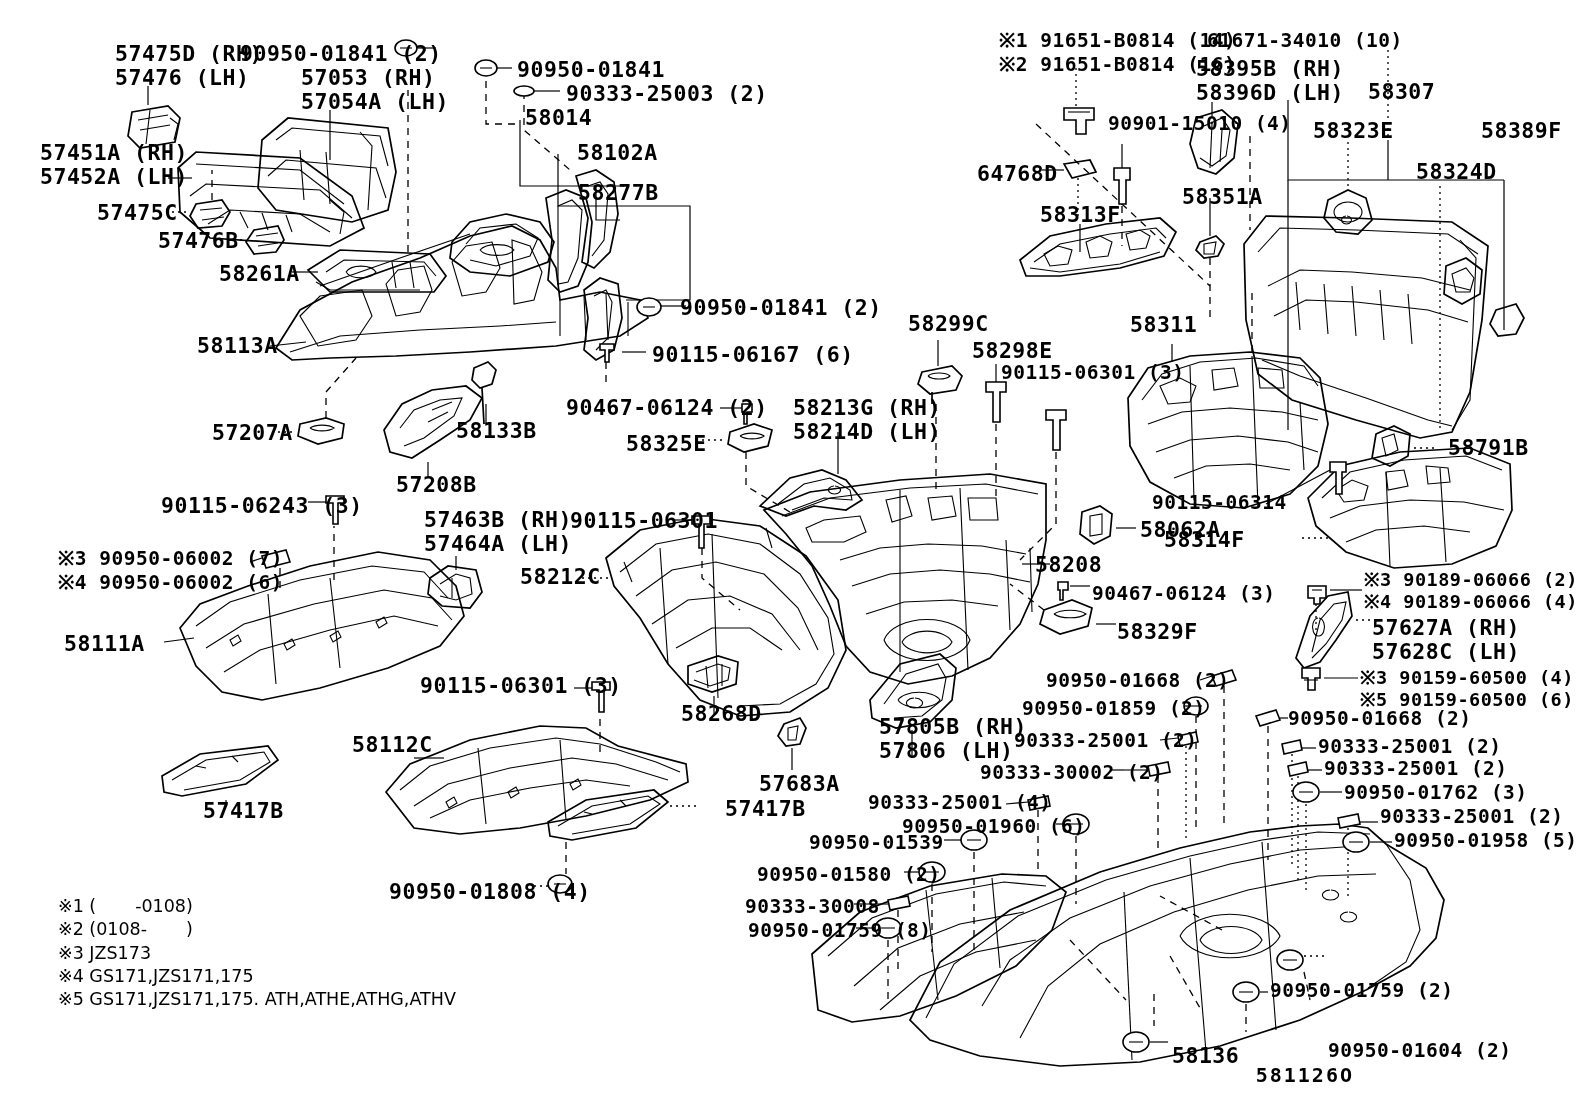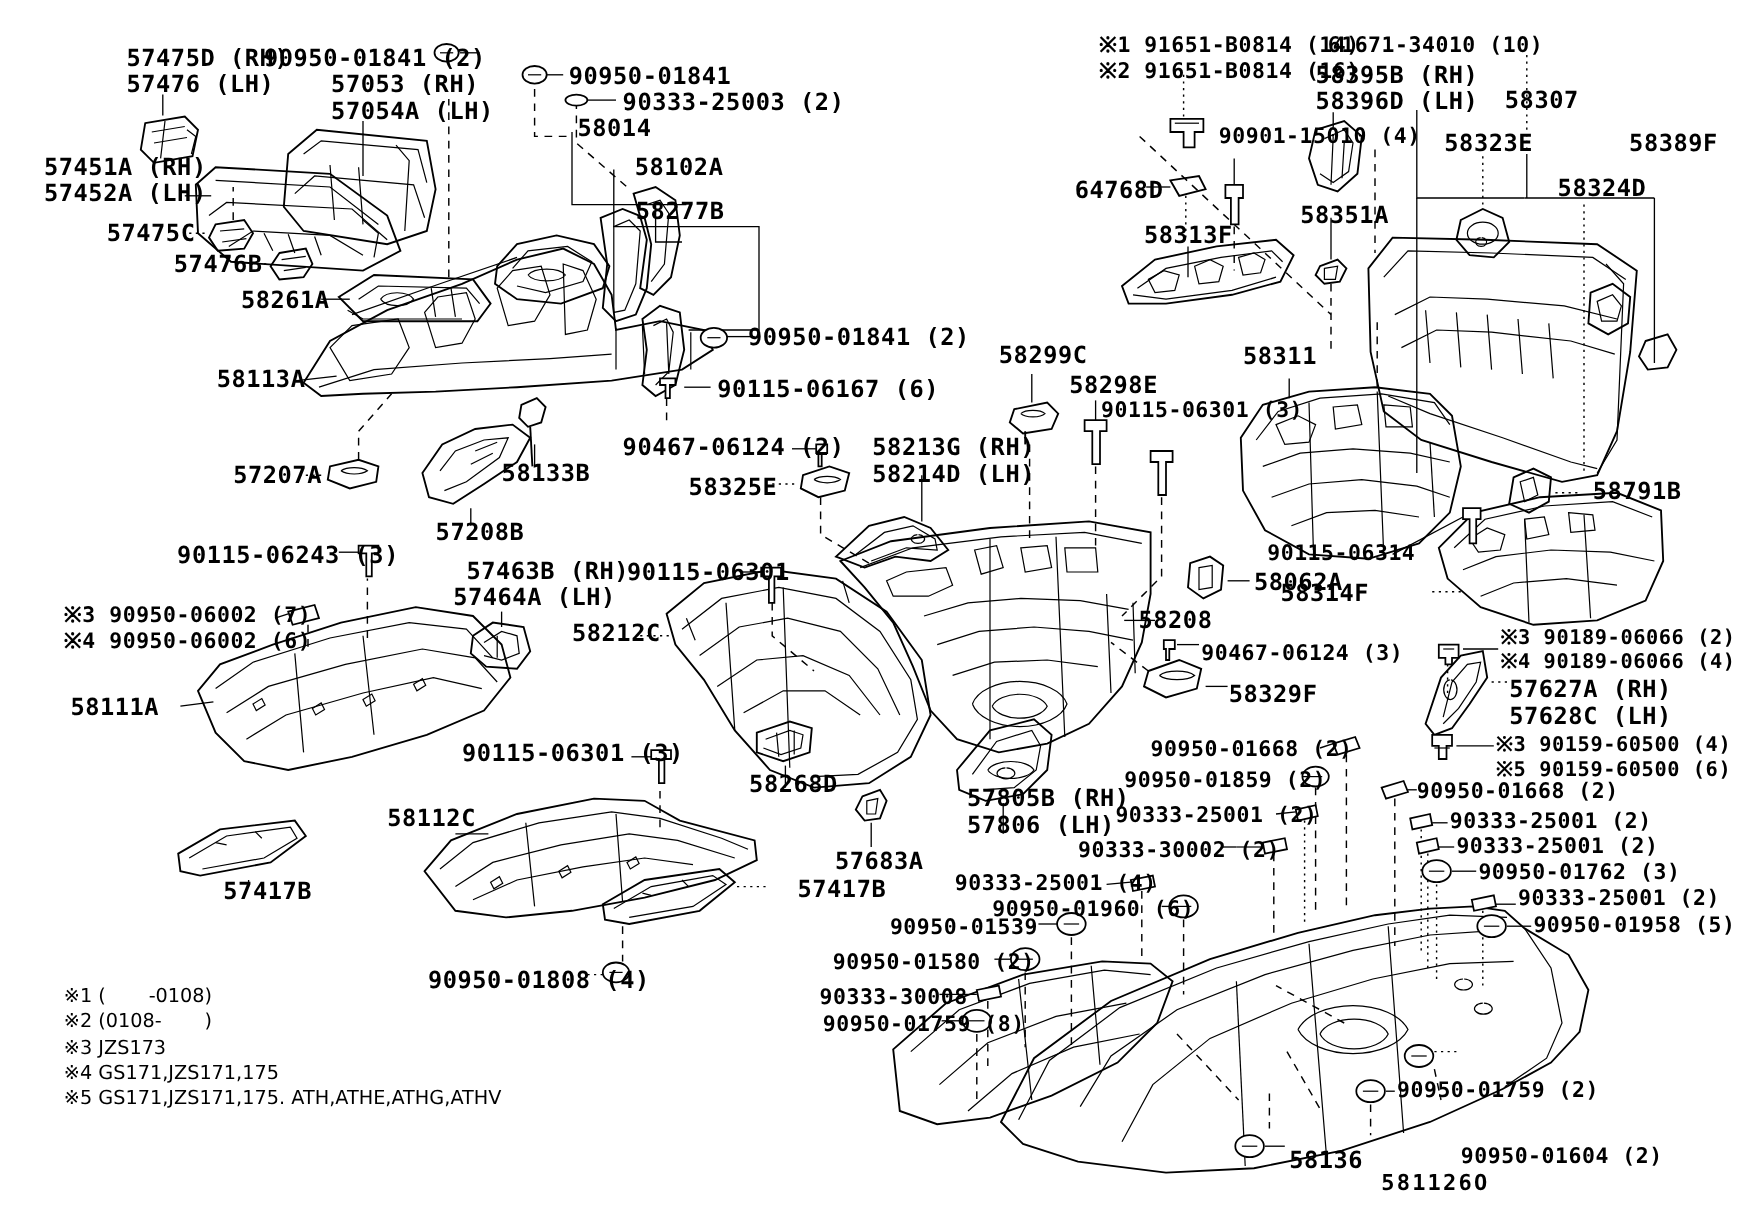--- a/index.html
+++ b/index.html
@@ -644,21 +644,21 @@
 <div class="lbl s22" style="left:577px;top:141px;">58102A</div>
 <div class="lbl s22" style="left:578px;top:181px;">58277B</div>
 <div class="lbl s22" style="left:680px;top:296px;">90950-01841 (2)</div>
 <div class="lbl s22" style="left:652px;top:343px;">90115-06167 (6)</div>
 
 <div class="lbl s22" style="left:161px;top:494px;">90115-06243 (3)</div>
 <div class="lbl s20" style="left:58px;top:548px;">※3 90950-06002 (7)</div>
 <div class="lbl s20" style="left:58px;top:572px;">※4 90950-06002 (6)</div>
 <div class="lbl s22" style="left:64px;top:632px;">58111A</div>
 <div class="lbl s22" style="left:424px;top:508px;">57463B (RH)</div>
-<div class="lbl s22" style="left:412px;top:532px;">57464A (LH)</div>
+<div class="lbl s22" style="left:424px;top:532px;">57464A (LH)</div>
 <div class="lbl s22" style="left:203px;top:799px;">57417B</div>
 
 <div class="lbl s22" style="left:352px;top:733px;">58112C</div>
 <div class="lbl s22" style="left:420px;top:674px;">90115-06301 (3)</div>
 <div class="lbl s22" style="left:681px;top:702px;">58268D</div>
 <div class="lbl s22" style="left:759px;top:772px;">57683A</div>
 <div class="lbl s22" style="left:725px;top:797px;">57417B</div>
 <div class="lbl s22" style="left:389px;top:880px;">90950-01808 (4)</div>
 
 <div class="lbl s22" style="left:566px;top:396px;">90467-06124 (2)</div>

